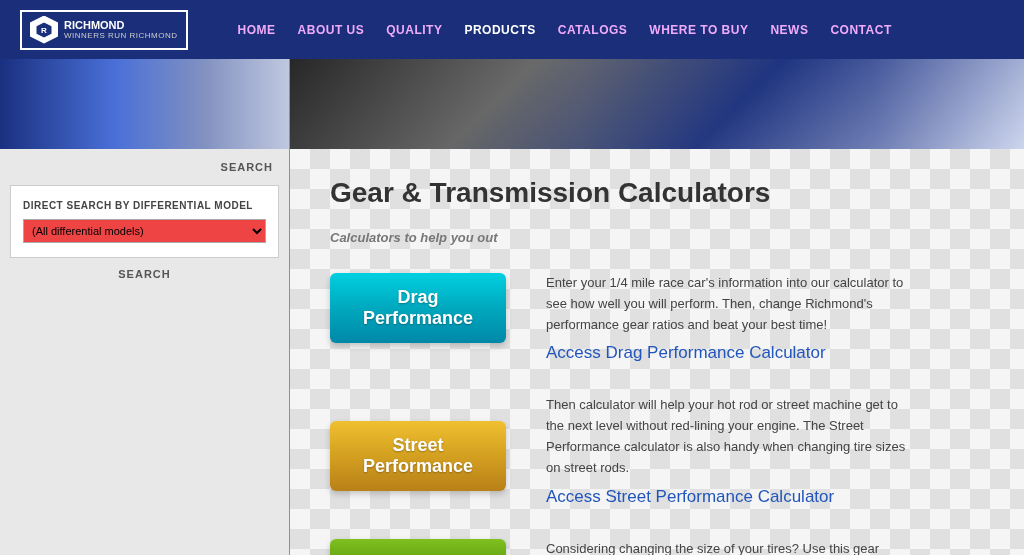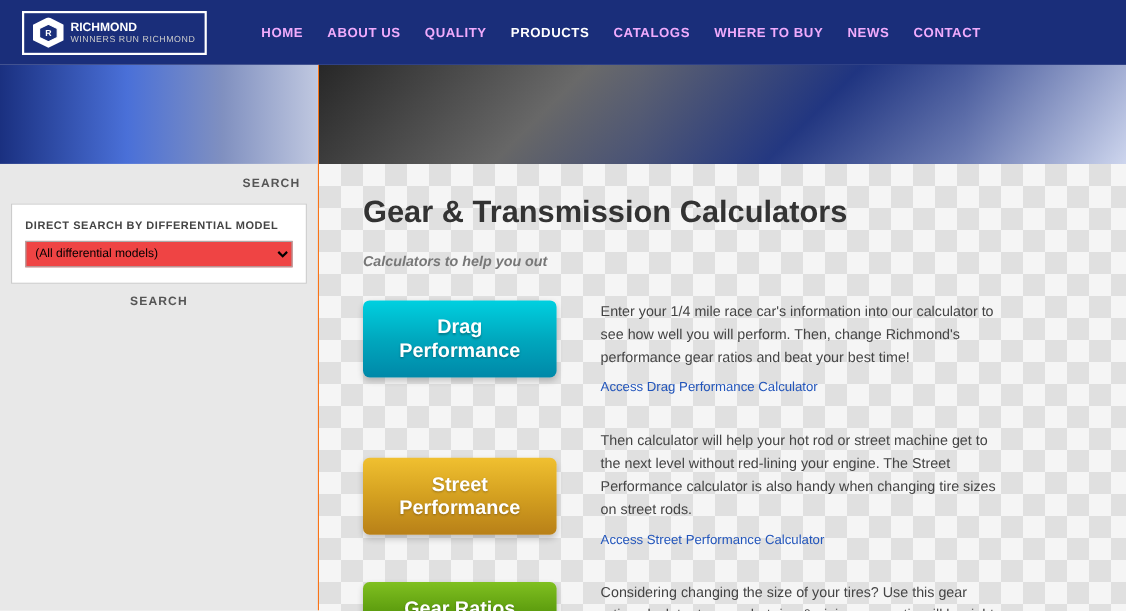--- a/index.html
+++ b/index.html
@@ -200,21 +200,21 @@
       flex: 1;
       max-width: 360px;
     }
     .calc-text p {
       font-size: 13px;
       color: #444;
       line-height: 1.6;
       margin-bottom: 8px;
     }
     .calc-link {
-      font-size: 12px;
+      font-size: 17px;
       color: #2255bb;
       text-decoration: none;
     }
   </style>
 </head>
 <body>
 
 <div class="navbar">
   <div class="logo-area">
     <div class="logo-shield">

